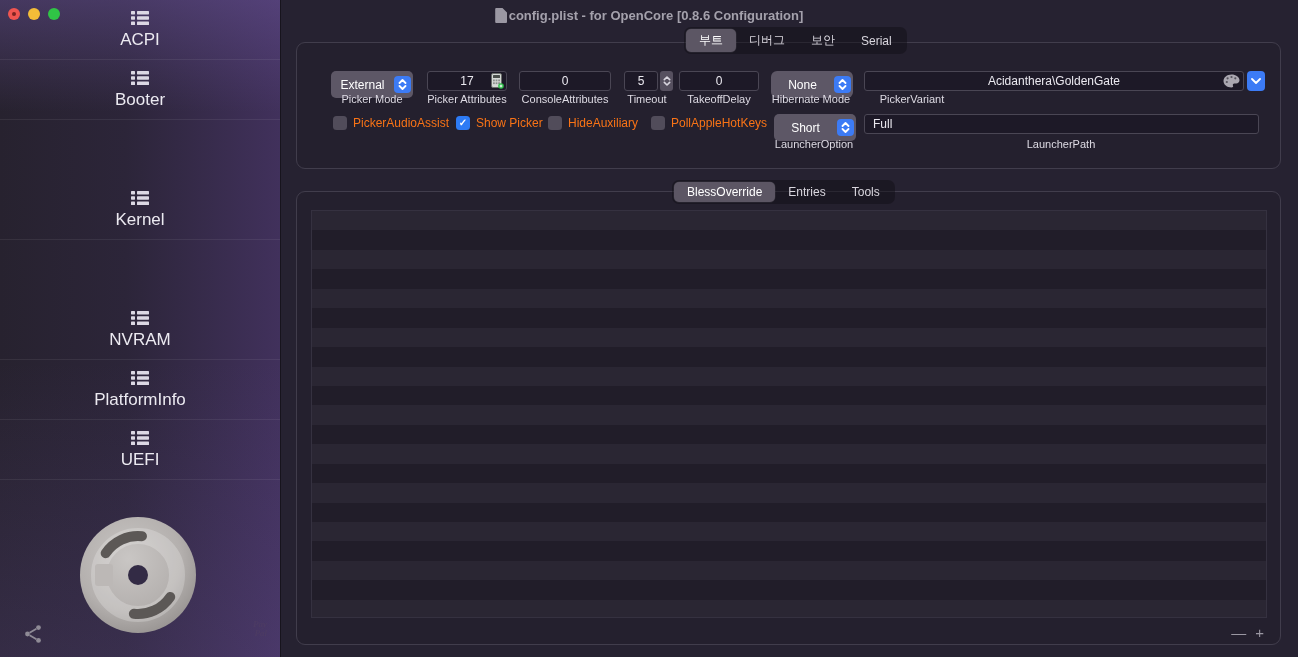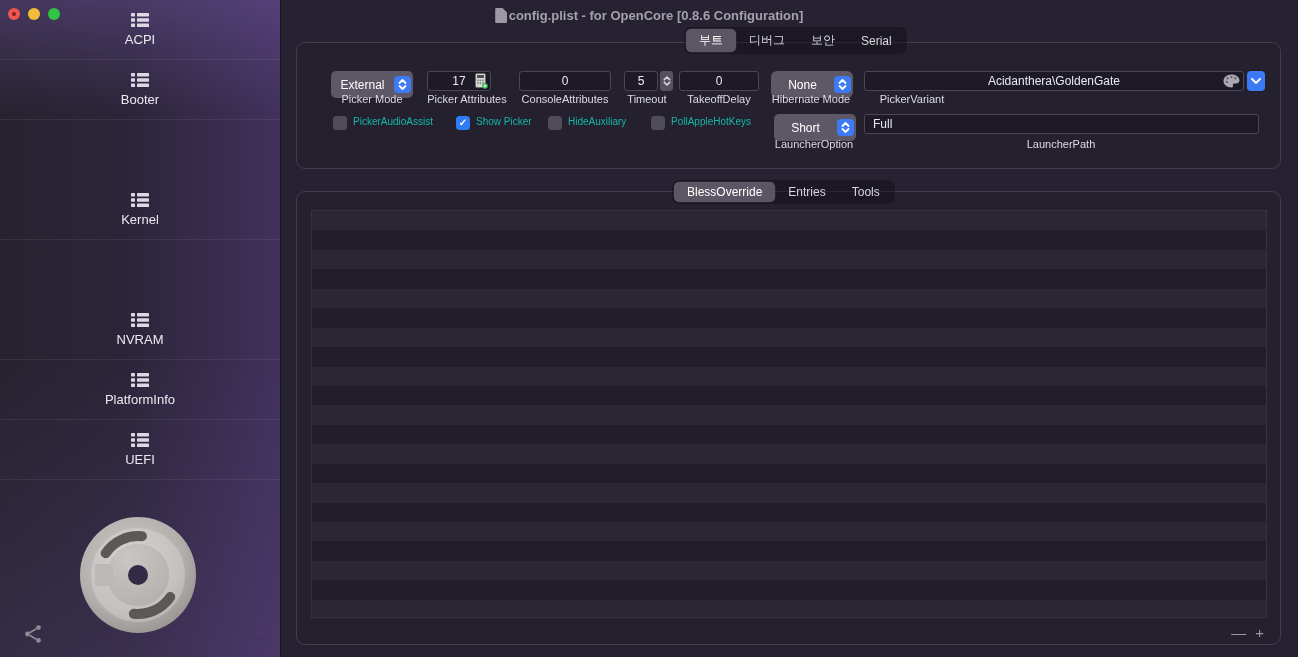--- a/index.html
+++ b/index.html
@@ -18,21 +18,21 @@
   .sidebar {
     position:absolute; left:0; top:0; width:280px; height:657px;
     background:
       linear-gradient(180deg, rgba(110,86,160,.42) 0%, rgba(110,86,160,0) 17%, rgba(0,0,0,0) 55%, rgba(110,86,160,.20) 100%),
       linear-gradient(to right, #27222f 0%, #2c2539 45%, #41315c 100%);
     border-right:1px solid #17141d; z-index:2;
   }
   .side-item {
     position:absolute; left:0; width:280px; height:60px;
     display:flex; flex-direction:column; align-items:center; justify-content:center; gap:5px;
-    color:#eceaf1; font-size:13px;
+    color:#eceaf1; font-size:17px;
     box-shadow: inset 0 -1px 0 rgba(255,255,255,.07);
   }
   .side-item.selected { background:rgba(214,199,238,.26); }
   .traffic { position:absolute; top:8px; left:8px; display:flex; gap:8px; z-index:6; }
   .tl { width:12px; height:12px; border-radius:50%; position:relative; }
   .tl-red { background:#f05550; }
   .tl-red::after { content:""; position:absolute; left:4px; top:4px; width:4px; height:4px; border-radius:50%; background:#7e2422; }
   .tl-yellow { background:#f3bd38; }
   .tl-green { background:#30c546; }
   .logo-wrap { position:absolute; left:77px; top:514px; width:122px; height:122px; }
@@ -78,21 +78,21 @@
   .stepper-small {
     position:absolute; width:13px; height:20px; background:#56505f; border-radius:3px;
     display:flex; align-items:center; justify-content:center;
   }
   .combo-btn {
     position:absolute; width:18px; height:20px; background:#3c7bf5; border-radius:4px;
     display:flex; align-items:center; justify-content:center;
   }
   .palette-in-field { position:absolute; right:3px; top:2px; }
   .calc-in-field { position:absolute; right:2px; top:1px; }
-  .cb-item { position:absolute; top:73px; display:flex; align-items:flex-start; gap:6px; color:#14b8a6; font-size:10px; }
+  .cb-item { position:absolute; top:73px; display:flex; align-items:flex-end; gap:6px; color:#f97316; font-size:12px; }
   .checkbox {
     width:14px; height:14px; border-radius:3.5px; background:#514c5a; flex:0 0 auto;
     display:inline-flex; align-items:center; justify-content:center;
   }
   .checkbox[data-checked="true"] { background:#2d7bf5; }
   .checkbox[data-checked="true"]::after { content:"✓"; color:#fff; font-size:10px; font-weight:700; line-height:1; }
   
   .table {
     position:absolute; left:14px; top:18px; width:956px; height:408px;
     border:1px solid #353140; box-sizing:border-box; overflow:hidden;
@@ -234,21 +234,21 @@
     <div class="popup" style="left:34px; top:28px; width:82px;">
       <span class="ptext">External</span>
       <span class="pstep">
         <svg width="9" height="11" viewBox="0 0 9 11" stroke="#fff" stroke-width="1.8" fill="none" stroke-linecap="round" stroke-linejoin="round">
             <path d="M1.5 4 4.5 1l3 3M1.5 7l3 3 3-3"></path>
           </svg>
       </span>
     </div>
     <div class="flabel" style="left:15px; top:50px; width:120px;">Picker Mode</div>
 
-    <div class="field" style="left:130px; top:28px; width:64px;">
+    <div class="field" style="left:130px; top:28px; width:80px;">
       <span>17</span>
       <span class="calc-in-field">
         <svg width="13" height="16" viewBox="0 0 13 16">
           <rect x="0.5" y="0.5" width="10" height="14" rx="1.5" fill="#d6d9d6" stroke="#6a6e6a"></rect>
           <rect x="2" y="2" width="7" height="3" rx="0.5" fill="#4a4f4b"></rect>
           <g fill="#8b908c">
               <rect x="2" y="6.5" width="1.8" height="1.8"></rect>
               <rect x="4.6" y="6.5" width="1.8" height="1.8"></rect>
               <rect x="7.2" y="6.5" width="1.8" height="1.8"></rect>
               <rect x="2" y="9.3" width="1.8" height="1.8"></rect>

